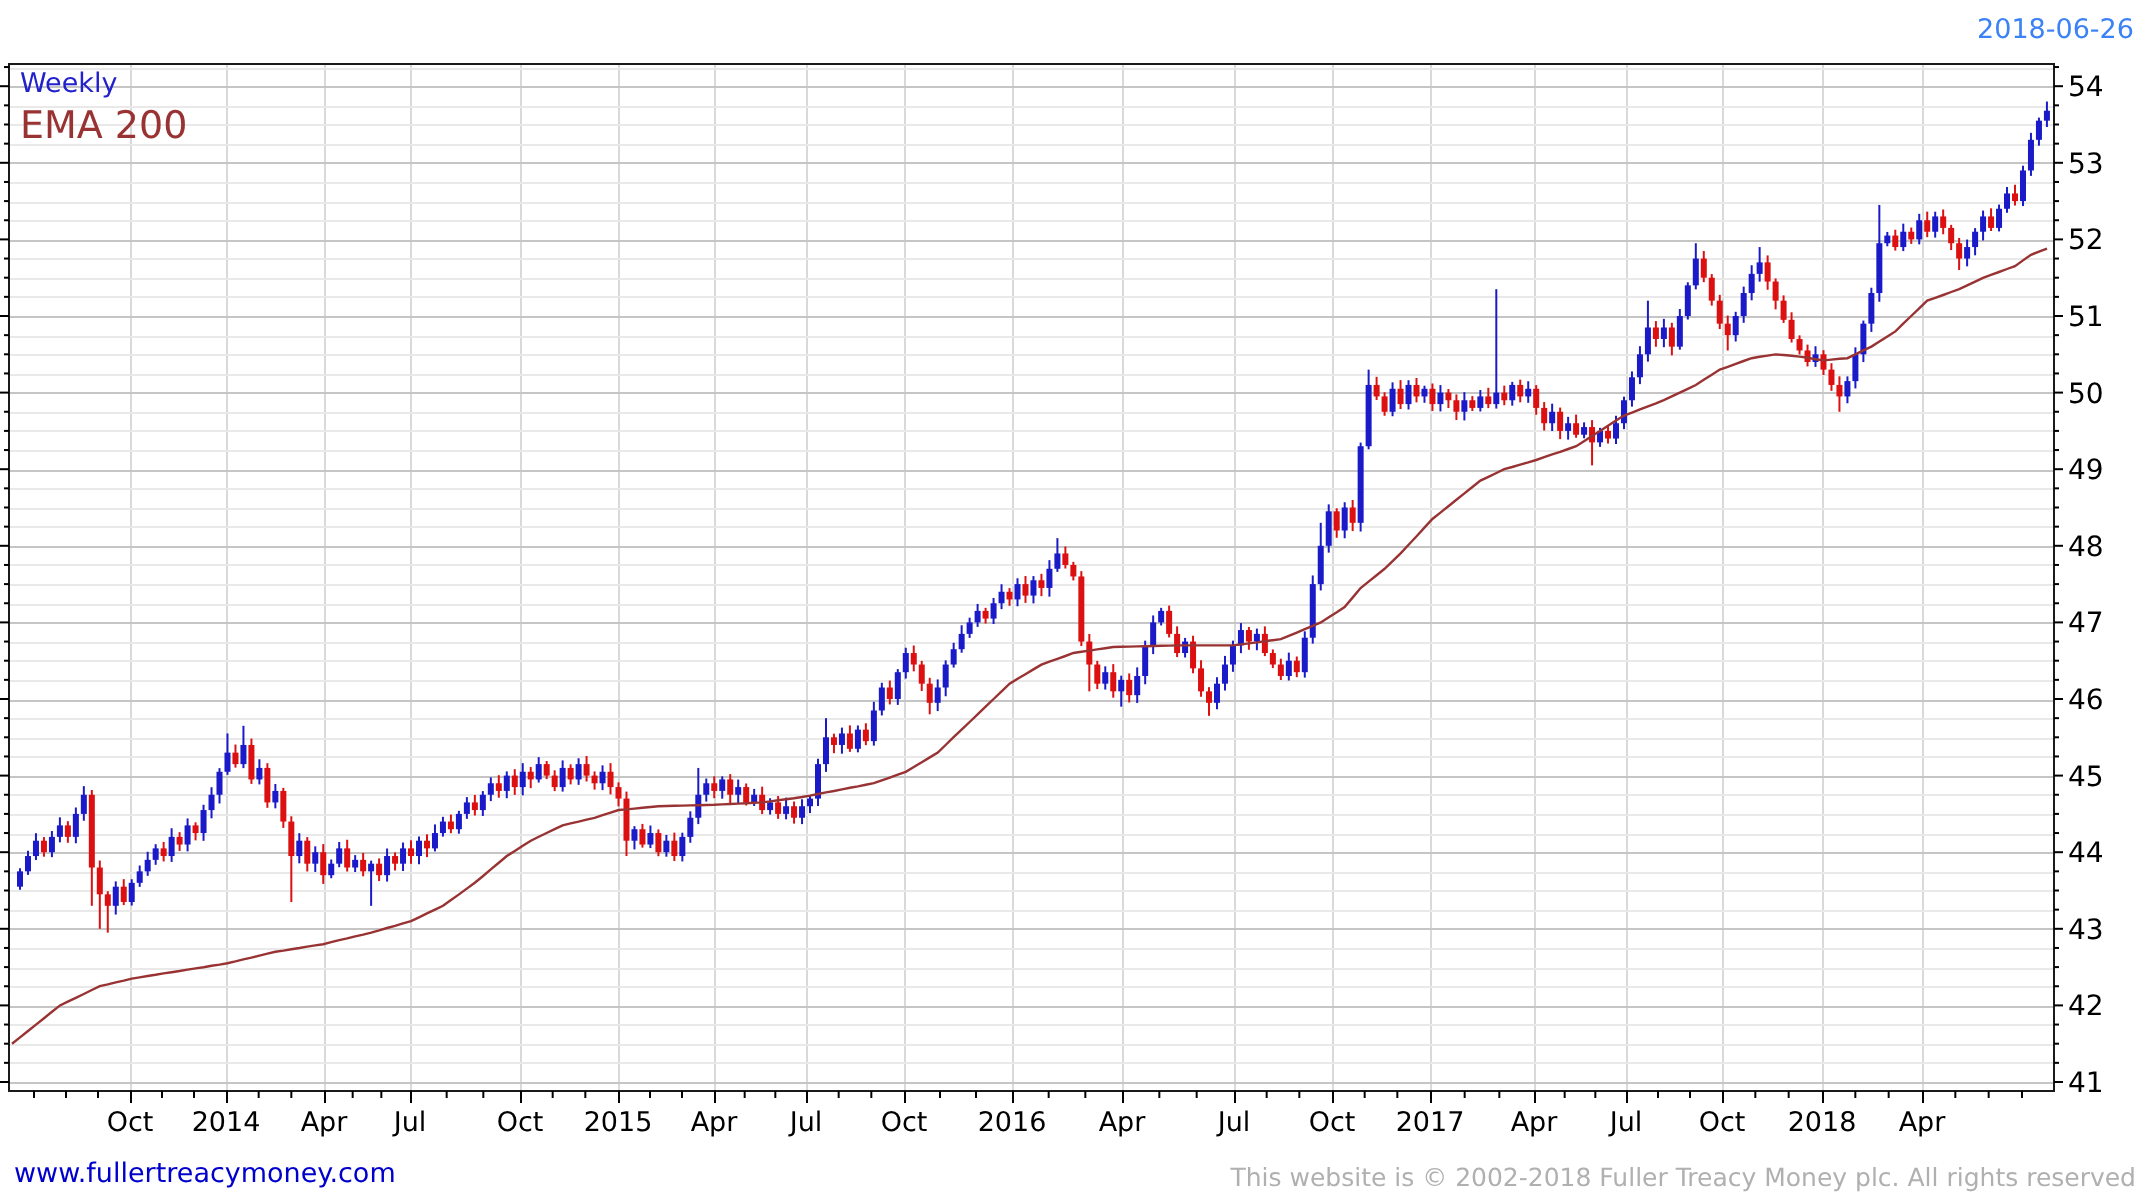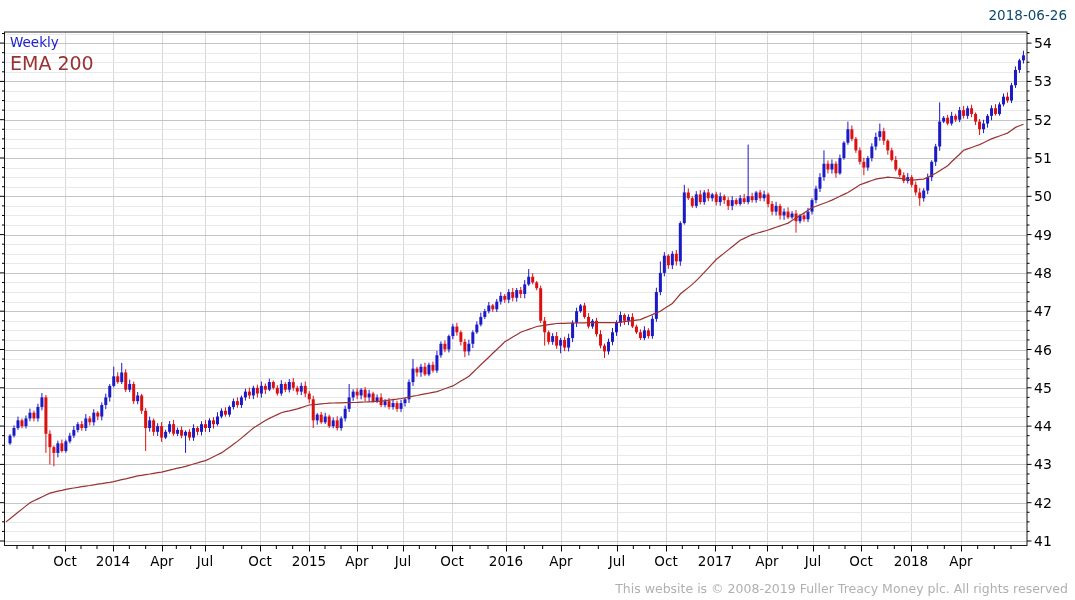--- a/index.html
+++ b/index.html
@@ -1,20 +1,20 @@
 <!DOCTYPE html>
 <html><head>
 <meta charset="utf-8">
 <style>
   html,body{margin:0;padding:0;background:#fff;}
   .page{position:relative;width:1075px;height:600px;background:#ffffff;overflow:hidden;
         font-family:"DejaVu Sans","Liberation Sans",sans-serif;}
   .chart-title{position:absolute;left:7px;top:4px;font-size:15.5px;color:#000;white-space:nowrap;}
   .chart-title .chg{color:#0000dd;margin-left:6px;}
-  .chart-date{position:absolute;right:8px;top:7px;font-size:13.5px;color:#0c4a6e;}
+  .chart-date{position:absolute;right:8px;top:7px;font-size:13.5px;color:#3b82f6;}
   .legend-weekly{position:absolute;left:10px;top:34px;font-size:13.5px;color:#2222cc;}
   .legend-ema{position:absolute;left:10px;top:52px;font-size:19px;color:#993333;}
   .chart-svg{position:absolute;left:0;top:0;}
   .footer-link{position:absolute;left:7px;top:579px;font-size:13.5px;color:#0000cc;text-decoration:none;}
   .footer-copy{position:absolute;right:7px;top:581px;font-size:12.5px;color:#b0b0b0;}
 </style>
 </head>
 <body>
 
 <div class="page">
@@ -816,15 +816,16 @@
         <rect x="1021.96" y="55.35600000000005" width="3" height="4.979000000000099" fill="#1a1ac8"></rect>
       </g>
       <g>
         <path d="M6.0 521.9L10.0 518.7L14.0 515.5L18.0 512.3L22.0 509.1L26.0 505.9L30.0 502.7L33.9 500.8L37.9 498.9L41.9 497.0L45.9 495.0L49.9 493.1L53.9 492.2L57.9 491.2L61.9 490.3L65.9 489.3L69.8 488.7L73.8 488.0L77.8 487.4L81.8 486.7L85.8 486.1L89.8 485.5L93.8 484.8L97.8 484.2L101.8 483.6L105.8 482.9L109.8 482.3L113.7 481.6L117.7 480.7L121.7 479.7L125.7 478.8L129.7 477.8L133.7 476.8L137.7 475.9L141.7 475.3L145.7 474.6L149.7 474.0L153.6 473.3L157.6 472.7L161.6 472.1L165.6 471.1L169.6 470.1L173.6 469.2L177.6 468.2L181.6 467.3L185.6 466.3L189.6 465.2L193.5 464.0L197.5 462.9L201.5 461.7L205.5 460.6L209.5 458.7L213.5 456.7L217.5 454.8L221.5 452.9L225.5 450.0L229.5 447.2L233.4 444.3L237.4 441.4L241.4 438.1L245.4 434.7L249.4 431.4L253.4 428.0L257.4 425.5L261.4 422.9L265.4 420.4L269.4 418.4L273.3 416.5L277.3 414.6L281.3 412.7L285.3 411.7L289.3 410.8L293.3 409.8L297.3 408.9L301.3 407.6L305.3 406.3L309.3 405.0L313.2 404.7L317.2 404.3L321.2 403.9L325.2 403.5L329.2 403.1L333.2 403.0L337.2 402.9L341.2 402.8L345.2 402.7L349.2 402.6L353.1 402.5L357.1 402.4L361.1 402.2L365.1 402.0L369.1 401.8L373.1 401.6L377.1 401.4L381.1 401.2L385.1 400.7L389.1 400.1L393.0 399.6L397.0 399.1L401.0 398.5L405.0 397.8L409.0 397.0L413.0 396.2L417.0 395.5L421.0 394.7L425.0 393.9L429.0 393.2L432.9 392.4L436.9 391.6L440.9 390.2L444.9 388.8L448.9 387.3L452.9 385.9L456.9 383.5L460.9 381.1L464.9 378.7L468.9 376.3L472.8 372.5L476.8 368.6L480.8 364.8L484.8 361.0L488.8 357.2L492.8 353.3L496.8 349.5L500.8 345.7L504.8 341.8L508.8 339.4L512.7 337.1L516.7 334.7L520.7 332.3L524.7 330.8L528.7 329.4L532.7 328.0L536.7 326.5L540.7 325.9L544.7 325.3L548.6 324.7L552.6 324.1L556.6 323.5L560.6 323.4L564.6 323.3L568.6 323.2L572.6 323.1L576.6 323.0L580.6 322.9L584.6 322.8L588.6 322.7L592.5 322.7L596.5 322.7L600.5 322.7L604.5 322.7L608.5 322.7L612.5 322.7L616.5 322.7L620.5 322.2L624.5 321.7L628.5 321.2L632.4 320.6L636.4 320.1L640.4 319.6L644.4 317.9L648.4 316.3L652.4 314.6L656.4 312.9L660.4 311.2L664.4 308.6L668.4 306.1L672.3 303.5L676.3 298.8L680.3 294.0L684.3 290.8L688.3 287.6L692.3 284.4L696.3 280.6L700.3 276.7L704.3 272.4L708.3 268.1L712.2 263.8L716.2 259.5L720.2 256.3L724.2 253.1L728.2 249.9L732.2 246.7L736.2 243.5L740.2 240.3L744.2 238.4L748.2 236.5L752.1 234.6L756.1 233.5L760.1 232.3L764.1 231.2L768.1 230.0L772.1 228.6L776.1 227.2L780.1 225.9L784.1 224.5L788.1 223.1L792.0 220.6L796.0 218.0L800.0 215.5L804.0 212.9L808.0 210.3L812.0 207.8L816.0 206.3L820.0 204.7L824.0 203.2L828.0 201.7L831.9 200.1L835.9 198.2L839.9 196.3L843.9 194.4L847.9 192.5L851.9 189.9L855.9 187.4L859.9 184.8L863.9 183.4L867.9 181.9L871.8 180.5L875.8 179.1L879.8 178.4L883.8 177.8L887.8 177.2L891.8 177.5L895.8 177.9L899.8 178.3L903.8 178.9L907.8 179.6L911.7 180.2L915.7 179.8L919.7 179.4L923.7 179.1L927.7 177.2L931.7 175.2L935.7 173.3L939.7 170.8L943.7 168.2L947.7 165.7L951.6 161.8L955.6 158.0L959.6 154.2L963.6 150.3L967.6 148.9L971.6 147.5L975.6 146.0L979.6 144.6L983.6 142.7L987.6 140.8L991.5 138.9L995.5 137.4L999.5 136.0L1003.5 134.5L1007.5 133.1L1011.5 130.2L1015.5 127.4L1019.5 125.8L1023.5 124.3" fill="none" stroke="#993333" stroke-width="1.2"></path>
       </g>
     </svg>
 
   <div class="legend-weekly">Weekly</div>
   <div class="legend-ema">EMA 200</div>
 
-  <div class="footer-copy">This website is © 2008-2019 Fuller Treacy Money plc. All rights reserved</div>
+  <a class="footer-link" href="#">www.fullertreacymoney.com</a>
+  <div class="footer-copy">This website is © 2002-2018 Fuller Treacy Money plc. All rights reserved</div>
 
 </div>
 
 </body></html>

